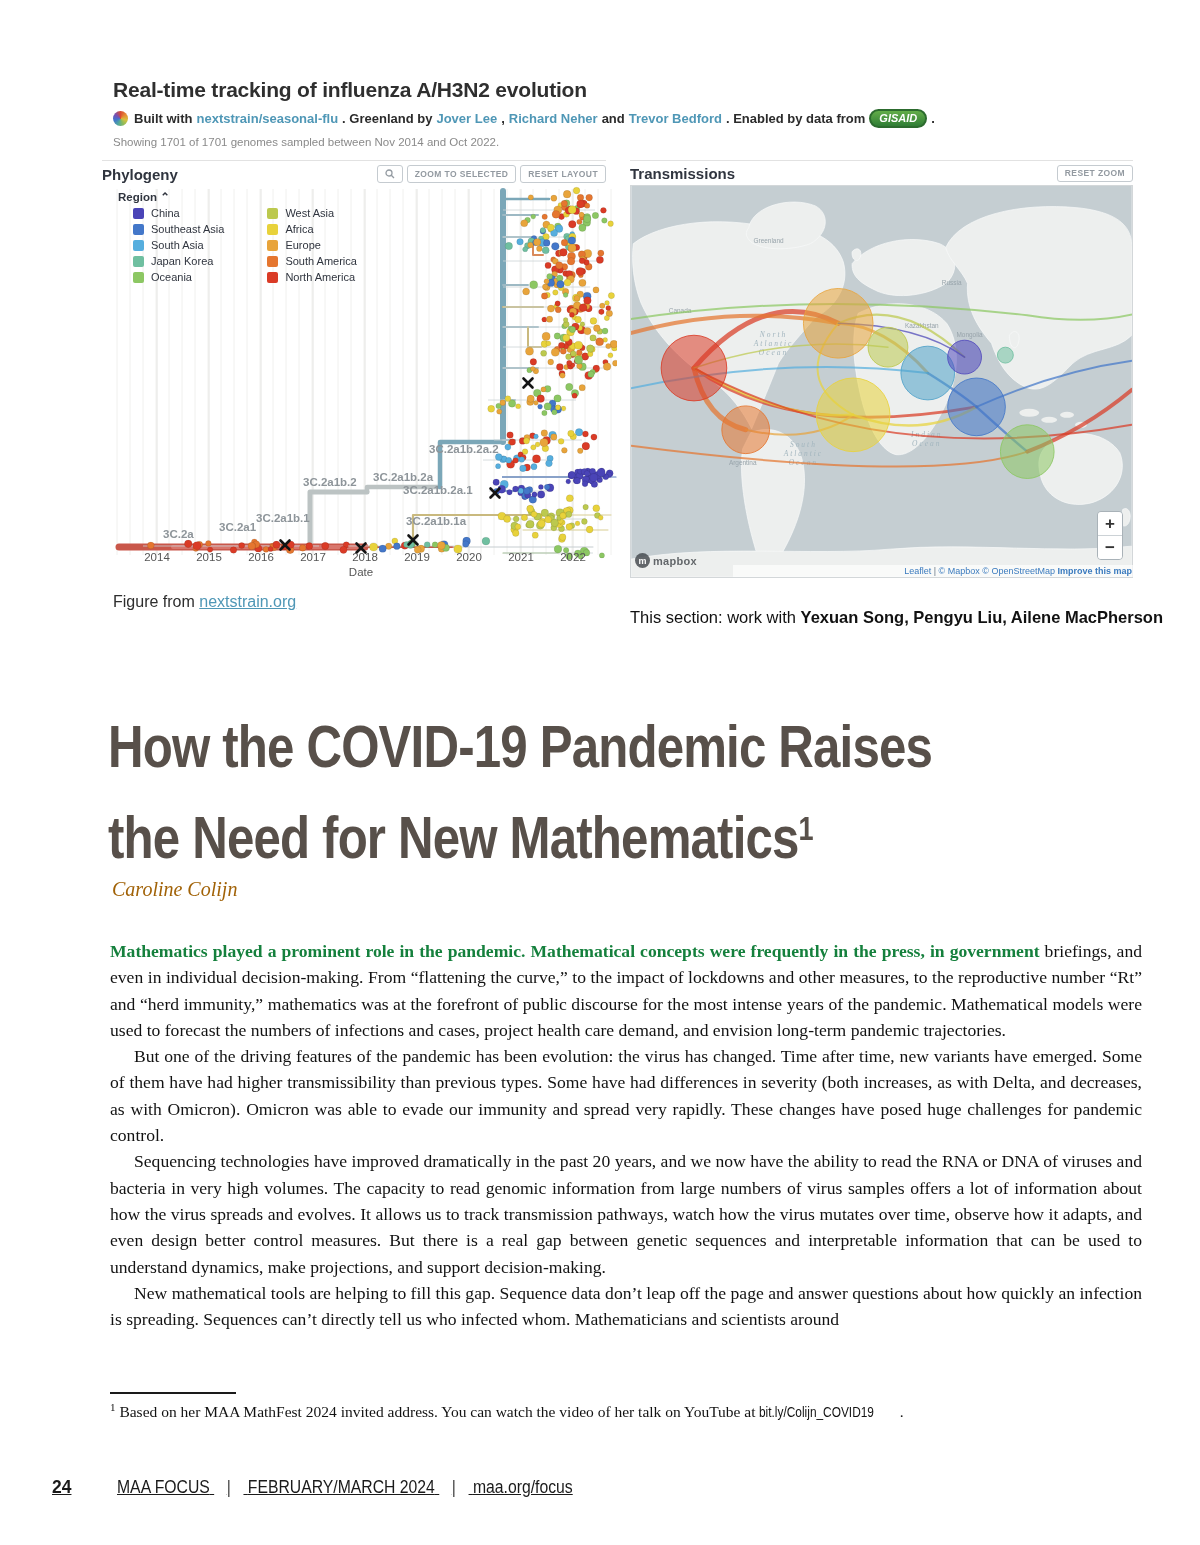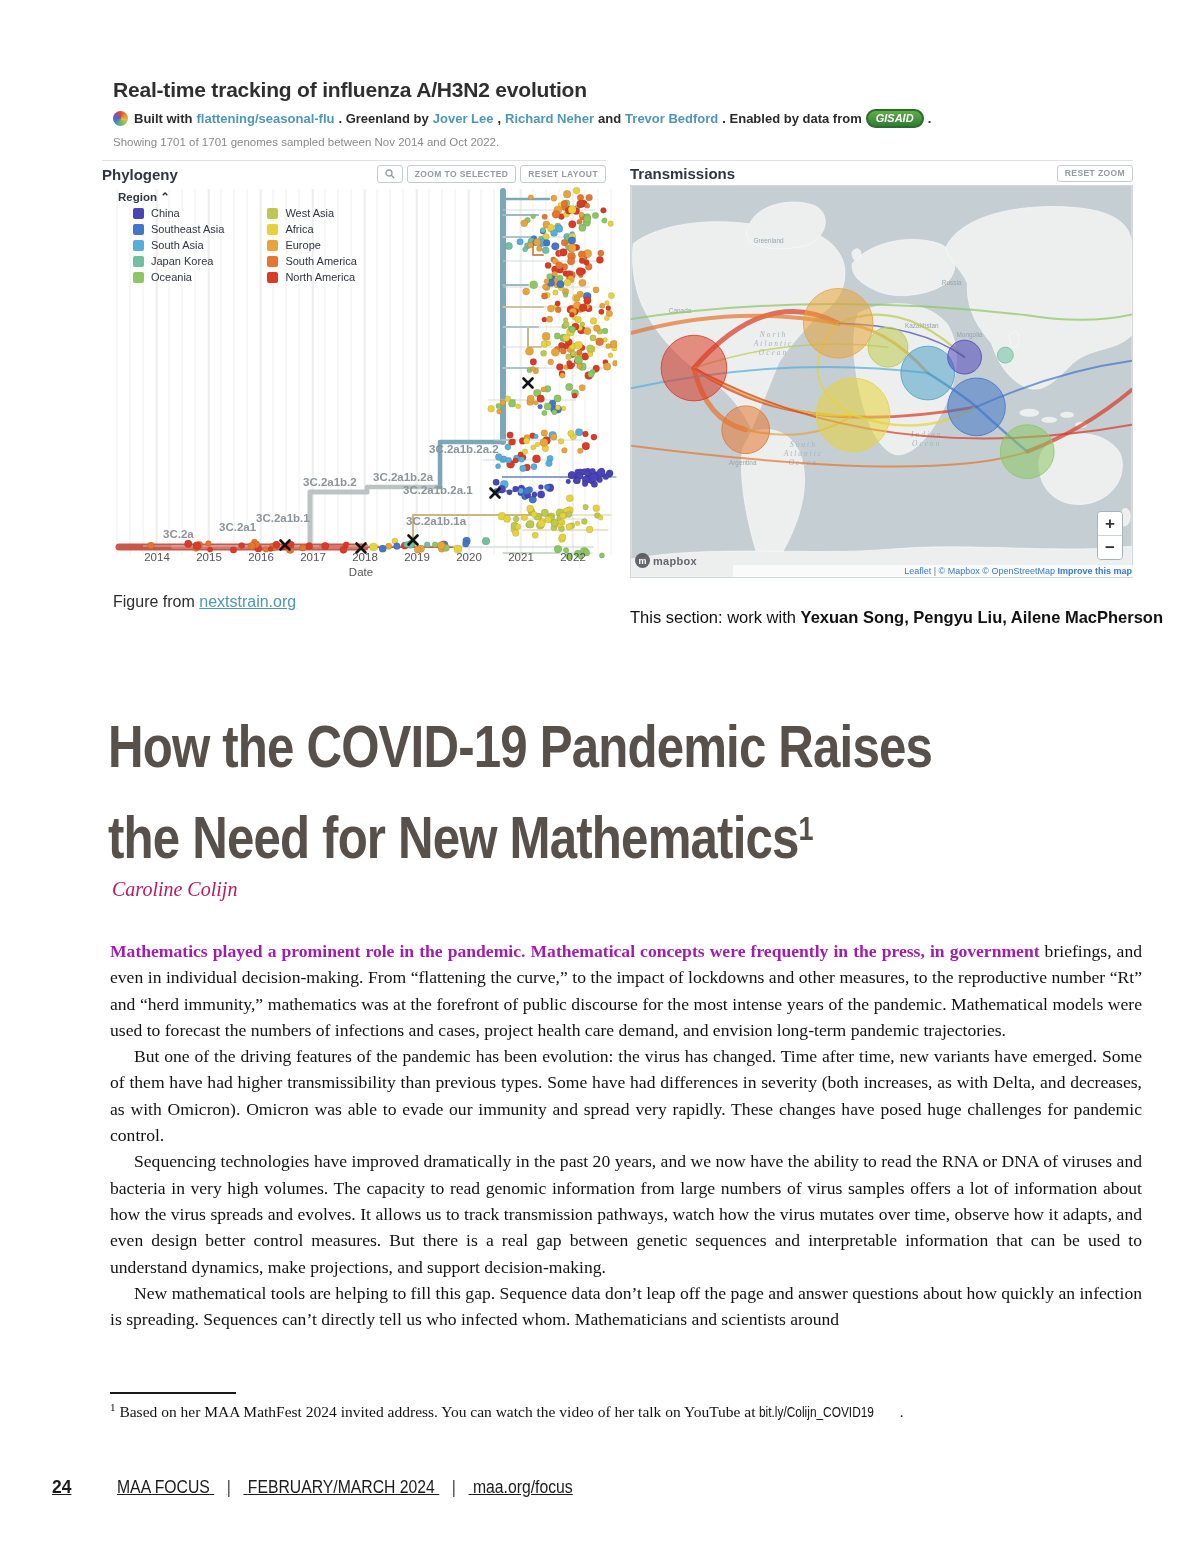--- a/index.html
+++ b/index.html
@@ -45,26 +45,26 @@
 
   .fig-caption{left:113px;top:593px;font-size:16px;color:#2e2e2e;}
   .fig-caption a{color:#4f97b6;text-decoration:underline;}
   .section-note{left:630px;top:608px;width:503px;text-align:right;font-size:16.5px;color:#111;white-space:nowrap;}
   .section-note b{font-weight:bold;}
 
   
   .a-title{left:108px;top:706px;color:#58504a;font-weight:bold;font-size:60px;line-height:82px;letter-spacing:-1px;white-space:nowrap;}
   .a-title .tline{display:block;transform:scaleX(.82);transform-origin:left center;}
   .a-title sup{font-size:55%;vertical-align:18px;}
-  .a-author{left:112px;top:878px;font-family:"Liberation Serif",serif;font-style:italic;font-size:20px;color:#be185d;}
+  .a-author{left:112px;top:878px;font-family:"Liberation Serif",serif;font-style:italic;font-size:20px;color:#a16207;}
   .a-body{left:110px;top:938px;width:1032px;font-family:"Liberation Serif",serif;font-size:17.6px;
     line-height:26.3px;color:#121212;text-align:justify;}
   .a-body p{margin:0;}
   .a-body p.ind{text-indent:24px;}
-  .lead{font-weight:bold;color:#a21caf;}
+  .lead{font-weight:bold;color:#15803d;}
 
   .fn-rule{left:110px;top:1392px;width:126px;height:2px;background:#1a1a1a;}
   .footnote{left:110px;top:1401px;width:1032px;font-family:"Liberation Serif",serif;font-size:15.5px;color:#121212;}
   .footnote sup{font-size:11px;}
   .fn-url{font-family:"Liberation Sans",sans-serif;font-size:14.5px;display:inline-block;transform:scaleX(.82);transform-origin:left center;}
 
   .footer{left:52px;top:1477px;font-size:17.5px;color:#1a1a1a;display:flex;align-items:baseline;gap:0;text-decoration:underline;}
   .footer .cond{display:inline-block;transform:scaleX(.9);transform-origin:left center;white-space:nowrap;}
   .footer .pg{font-weight:bold;margin-right:46px;}
   .footer .sep{margin:0 14px;color:#444;}
@@ -72,21 +72,21 @@
 </head>
 <body>
 
 <div class="page">
 
   <div class="abs fig-title">Real-time tracking of influenza A/H3N2 evolution</div>
 
   <div class="abs fig-byline">
     <span class="ns-logo"></span>
     <span>Built with</span>
-    <span class="lnk">flattening/seasonal-flu</span>
+    <span class="lnk">nextstrain/seasonal-flu</span>
     <span>. Greenland by</span>
     <span class="lnk">Jover Lee</span>
       <span>,</span>
     <span class="lnk">Richard Neher</span>
     <span>and</span>
     <span class="lnk">Trevor Bedford</span>
     <span>. Enabled by data from</span>
     <span class="gisaid">GISAID</span>
     <span>.</span>
   </div>

